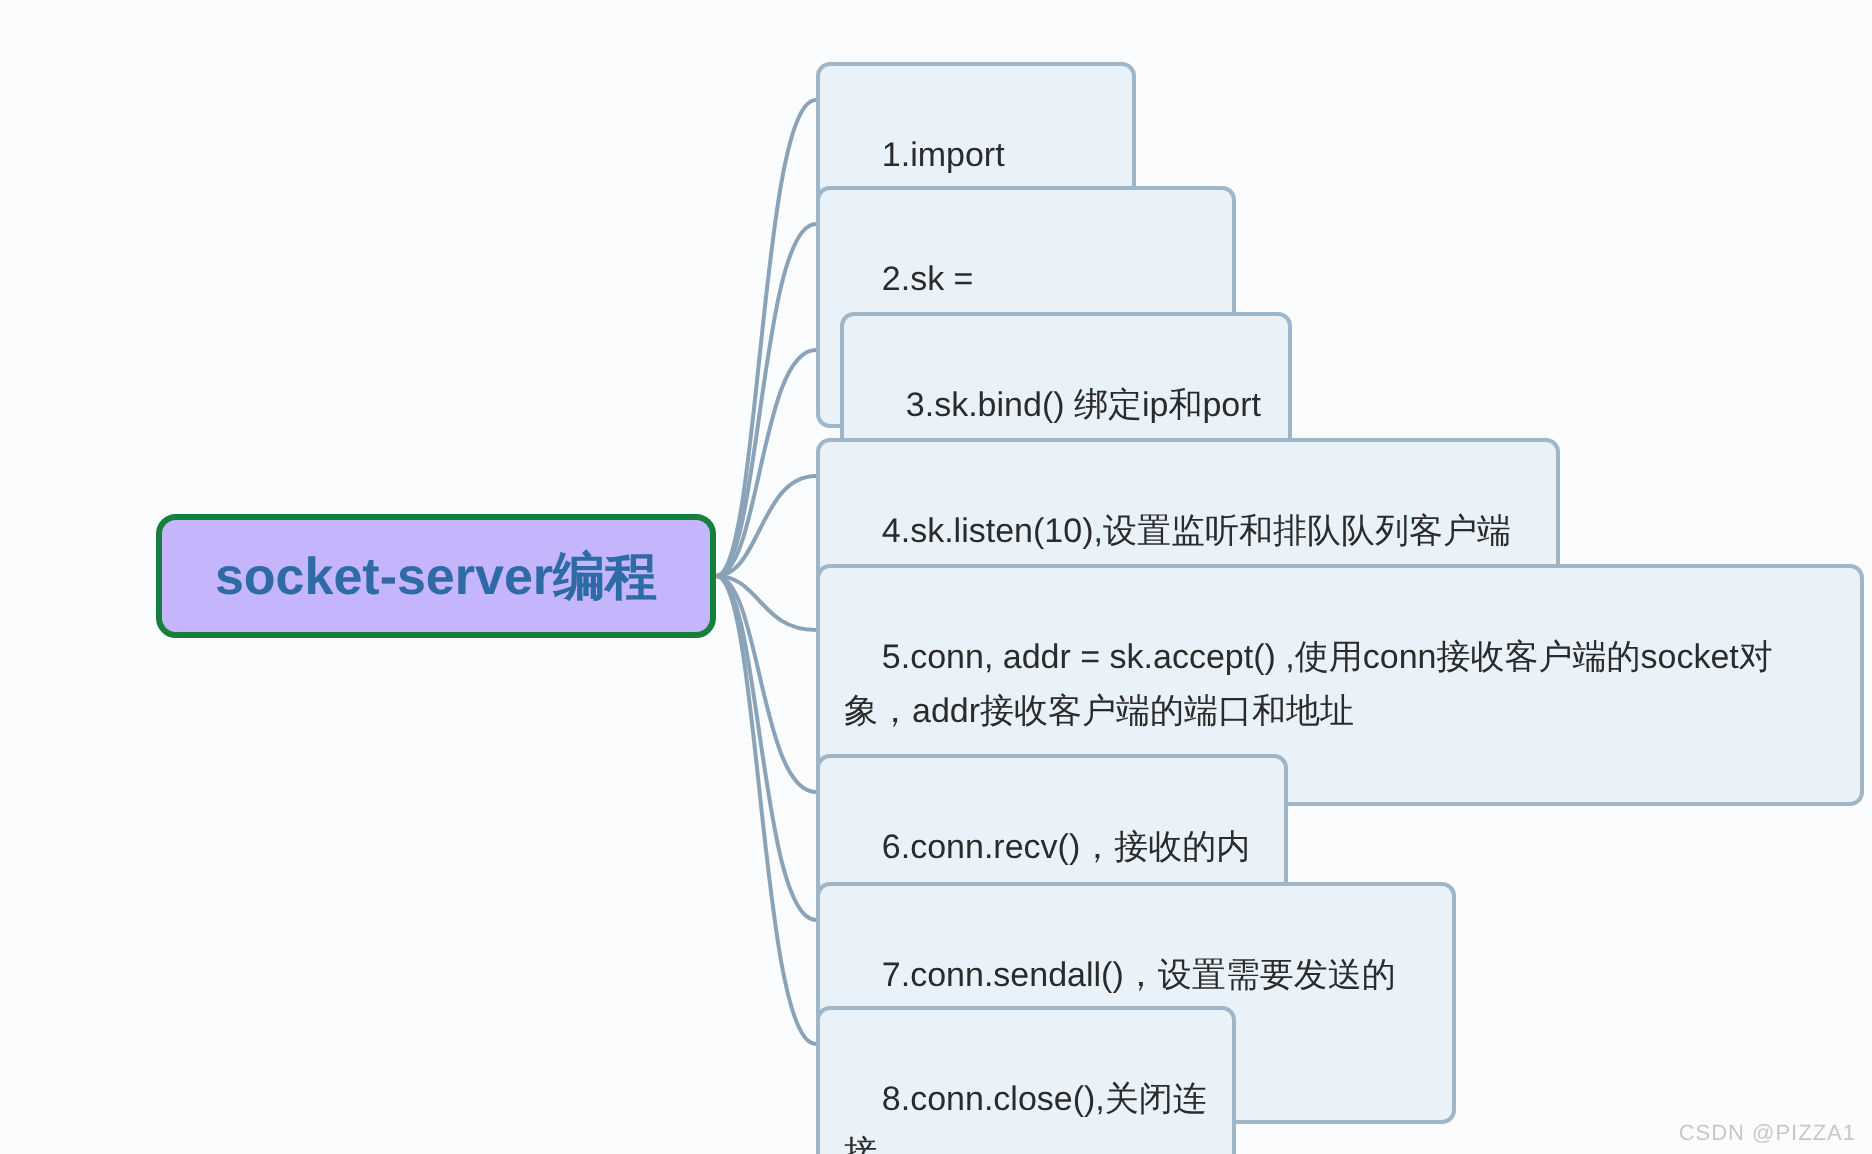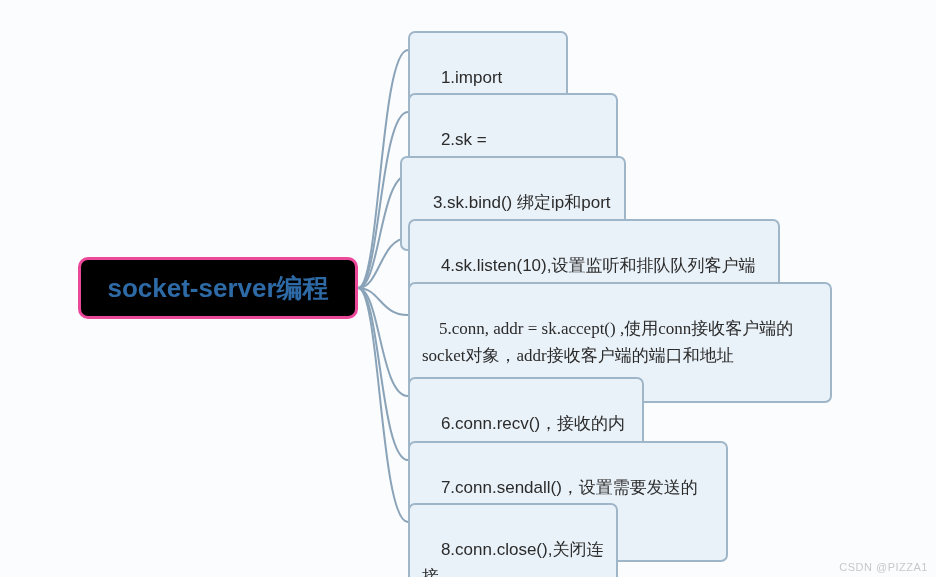--- a/index.html
+++ b/index.html
@@ -17,23 +17,23 @@
     position: relative;
     width: 936px;
     height: 577px;
   }
   .root-node {
     position: absolute;
     left: 78px;
     top: 257px;
     width: 280px;
     height: 62px;
-    border: 3px solid #ec4899;
+    border: 3px solid #15803d;
     border-radius: 10px;
-    background: #000000;
+    background: #c4b5fd;
     display: flex;
     align-items: center;
     justify-content: center;
     font-size: 26px;
     font-weight: 600;
     color: #2d6aa6;
     box-sizing: border-box;
   }
   .child {
     position: absolute;
@@ -91,29 +91,29 @@
   </div>
 
   <div class="child" style="left:408px; top:31px; width:160px;">
     <span>1.import socket</span>
   </div>
 
   <div class="child" style="left:408px; top:93px; width:210px;">
     <span>2.sk = socket.socket()</span>
   </div>
 
-  <div class="child" style="left:400px; top:156px; width:226px;">
+  <div class="child" style="left:420px; top:156px; width:226px;">
     <span>3.sk.bind() 绑定ip和port</span>
   </div>
 
   <div class="child" style="left:408px; top:219px; width:372px;">
     <span>4.sk.listen(10),设置监听和排队队列客户端数</span>
   </div>
 
-  <div class="child" style="left:408px; top:282px; width:424px;font-family:Liberation Serif, serif;">
+  <div class="child" style="left:408px; top:282px; width:524px;">
     <span>5.conn, addr = sk.accept() ,使用conn接收客户端的socket对象，addr接收客户端的端口和地址</span>
   </div>
 
   <div class="child" style="left:408px; top:377px; width:236px;">
     <span>6.conn.recv()，接收的内容</span>
   </div>
 
   <div class="child" style="left:408px; top:441px; width:320px;">
     <span>7.conn.sendall()，设置需要发送的内容</span>
   </div>

